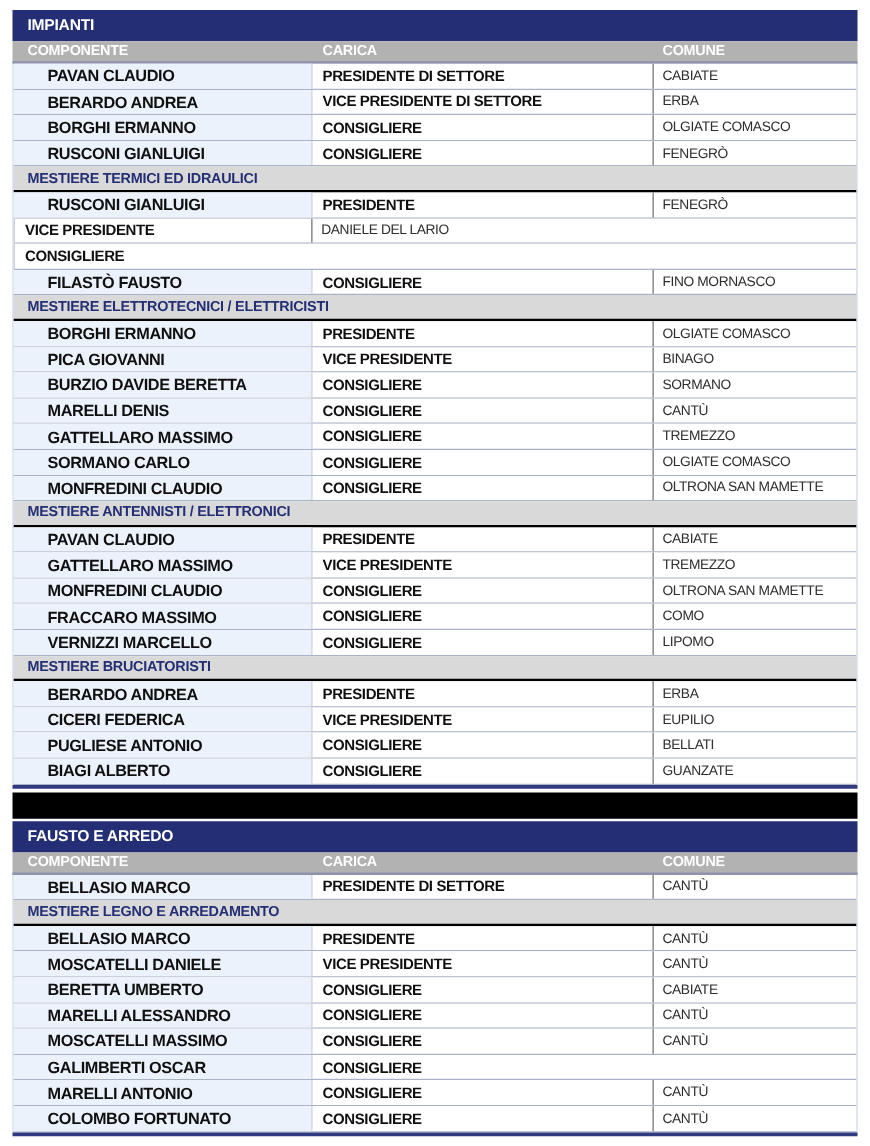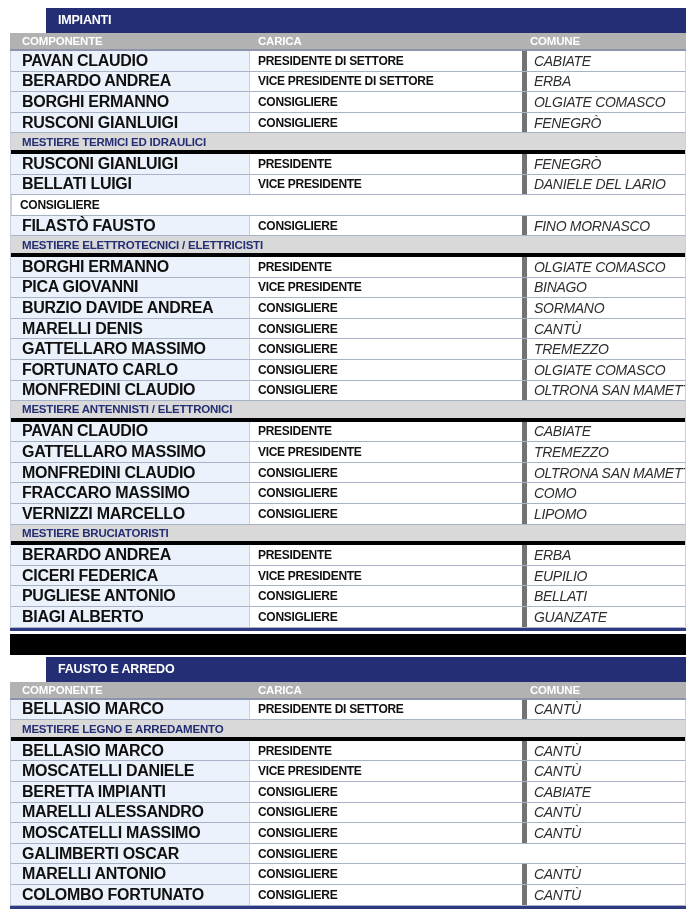--- a/index.html
+++ b/index.html
@@ -7,21 +7,21 @@
     width:696px;height:917px;background:#ffffff;overflow:hidden;
     font-family:"Liberation Sans",sans-serif;
     -webkit-font-smoothing:antialiased;
   }
   .doc{width:676px;margin:8px 10px 0 10px;}
 
   .table-block{width:100%;}
   .table-title{
     height:25px;line-height:25px;background:#232e74;color:#ffffff;
     font-size:12.5px;font-weight:bold;letter-spacing:-0.2px;
-    padding-left:12px;box-sizing:border-box;margin-left:36px;
+    padding-left:12px;box-sizing:border-box;
   }
   .table-head{
     display:grid;grid-template-columns:239px 273px 164px;
     background:#b2b2b2;height:18px;box-sizing:border-box;
     border-bottom:2px solid #8d93ab;align-items:center;
   }
   .table-head .hcell{
     color:#ffffff;font-weight:bold;font-size:11.5px;letter-spacing:-0.2px;
     white-space:nowrap;overflow:hidden;
   }
@@ -33,33 +33,33 @@
   .trow{
     display:grid;grid-template-columns:238px 273px 163px;
     height:20.6px;box-sizing:border-box;border-bottom:1px solid #aab2c8;
     align-items:center;background:#ffffff;
   }
   .trow .cell{
     height:100%;display:flex;align-items:center;
     white-space:nowrap;overflow:hidden;box-sizing:border-box;
   }
   .cell.c1{
-    background:#ecf2fb;padding-left:11px;
-    font-weight:bold;font-size:16px;color:#101010;letter-spacing:-0.3px;
+    background:#ecf2fb;padding-left:27px;
+    font-weight:bold;font-size:13px;color:#101010;letter-spacing:-0.3px;
   }
   .cell.c2{
     border-left:1px solid #c7cfe0;padding-left:8px;
     font-weight:bold;font-size:12px;color:#101010;letter-spacing:-0.3px;
   }
   .cell.c3{
-    border-left:5px solid #737373;padding-left:7px;
-    font-weight:normal;font-size:14px;color:#2e2e2e;letter-spacing:-0.3px;font-style:italic;
+    border-left:1px solid #737373;padding-left:7px;
+    font-weight:normal;font-size:11px;color:#2e2e2e;letter-spacing:-0.3px;
   }
   .srow{
-    height:20.6px;box-sizing:border-box;border-bottom:4px solid #000000;
+    height:20.6px;box-sizing:border-box;border-bottom:2px solid #000000;
     background:#d9d9d9;display:flex;align-items:center;padding-left:11px;
     color:#232e74;font-weight:bold;font-size:11.5px;letter-spacing:-0.2px;
     white-space:nowrap;
   }
   .table-bottom{height:0;border-bottom:3px solid #2f3a80;}
 
   .separator-black{
     height:21px;background:#000000;margin-top:3px;margin-bottom:2px;
   }
 </style>
@@ -96,21 +96,20 @@
           <div class="cell c2">CONSIGLIERE</div>
           <div class="cell c3">FENEGRÒ</div>
         </div>
         <div class="srow">MESTIERE TERMICI ED IDRAULICI</div>
         <div class="trow">
           <div class="cell c1">RUSCONI GIANLUIGI</div>
           <div class="cell c2">PRESIDENTE</div>
           <div class="cell c3">FENEGRÒ</div>
         </div>
         <div class="trow">
-          <div class="cell c1">BELLATI LUIGI</div>
           <div class="cell c2">VICE PRESIDENTE</div>
           <div class="cell c3">DANIELE DEL LARIO</div>
         </div>
         <div class="trow">
           <div class="cell c2">CONSIGLIERE</div>
         </div>
         <div class="trow">
           <div class="cell c1">FILASTÒ FAUSTO</div>
           <div class="cell c2">CONSIGLIERE</div>
           <div class="cell c3">FINO MORNASCO</div>
@@ -120,36 +119,36 @@
           <div class="cell c1">BORGHI ERMANNO</div>
           <div class="cell c2">PRESIDENTE</div>
           <div class="cell c3">OLGIATE COMASCO</div>
         </div>
         <div class="trow">
           <div class="cell c1">PICA GIOVANNI</div>
           <div class="cell c2">VICE PRESIDENTE</div>
           <div class="cell c3">BINAGO</div>
         </div>
         <div class="trow">
-          <div class="cell c1">BURZIO DAVIDE ANDREA</div>
+          <div class="cell c1">BURZIO DAVIDE BERETTA</div>
           <div class="cell c2">CONSIGLIERE</div>
           <div class="cell c3">SORMANO</div>
         </div>
         <div class="trow">
           <div class="cell c1">MARELLI DENIS</div>
           <div class="cell c2">CONSIGLIERE</div>
           <div class="cell c3">CANTÙ</div>
         </div>
         <div class="trow">
           <div class="cell c1">GATTELLARO MASSIMO</div>
           <div class="cell c2">CONSIGLIERE</div>
           <div class="cell c3">TREMEZZO</div>
         </div>
         <div class="trow">
-          <div class="cell c1">FORTUNATO CARLO</div>
+          <div class="cell c1">SORMANO CARLO</div>
           <div class="cell c2">CONSIGLIERE</div>
           <div class="cell c3">OLGIATE COMASCO</div>
         </div>
         <div class="trow">
           <div class="cell c1">MONFREDINI CLAUDIO</div>
           <div class="cell c2">CONSIGLIERE</div>
           <div class="cell c3">OLTRONA SAN MAMETTE</div>
         </div>
         <div class="srow">MESTIERE ANTENNISTI / ELETTRONICI</div>
         <div class="trow">
@@ -222,21 +221,21 @@
           <div class="cell c1">BELLASIO MARCO</div>
           <div class="cell c2">PRESIDENTE</div>
           <div class="cell c3">CANTÙ</div>
         </div>
         <div class="trow">
           <div class="cell c1">MOSCATELLI DANIELE</div>
           <div class="cell c2">VICE PRESIDENTE</div>
           <div class="cell c3">CANTÙ</div>
         </div>
         <div class="trow">
-          <div class="cell c1">BERETTA IMPIANTI</div>
+          <div class="cell c1">BERETTA UMBERTO</div>
           <div class="cell c2">CONSIGLIERE</div>
           <div class="cell c3">CABIATE</div>
         </div>
         <div class="trow">
           <div class="cell c1">MARELLI ALESSANDRO</div>
           <div class="cell c2">CONSIGLIERE</div>
           <div class="cell c3">CANTÙ</div>
         </div>
         <div class="trow">
           <div class="cell c1">MOSCATELLI MASSIMO</div>

